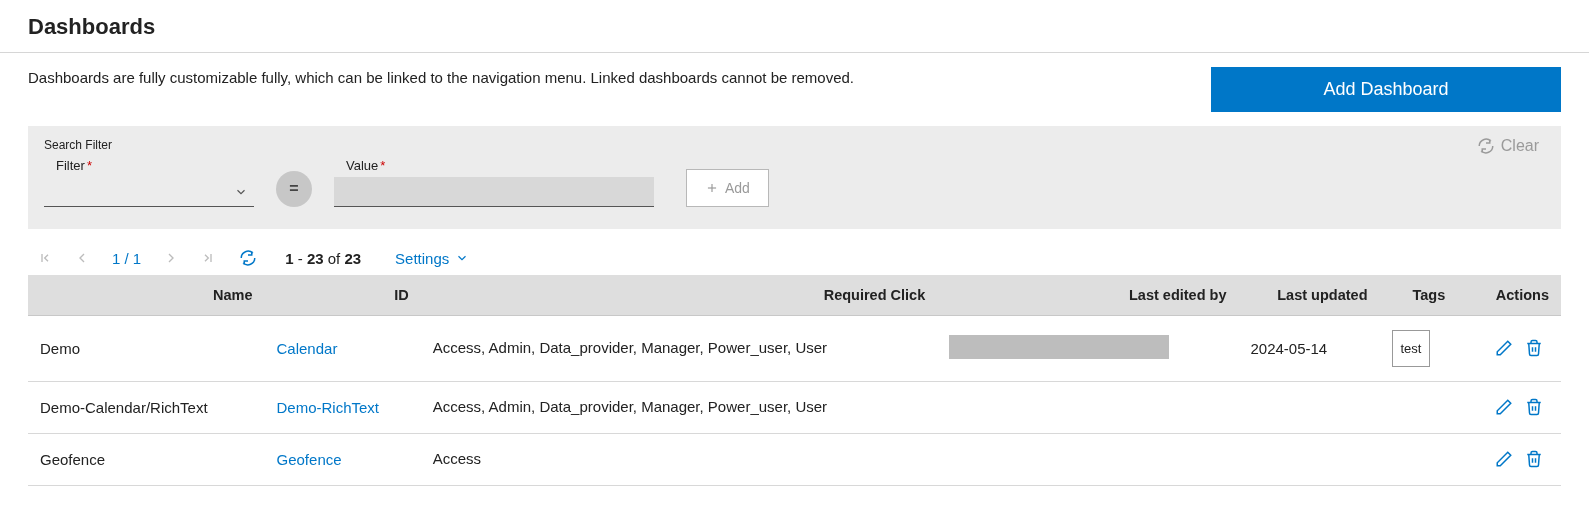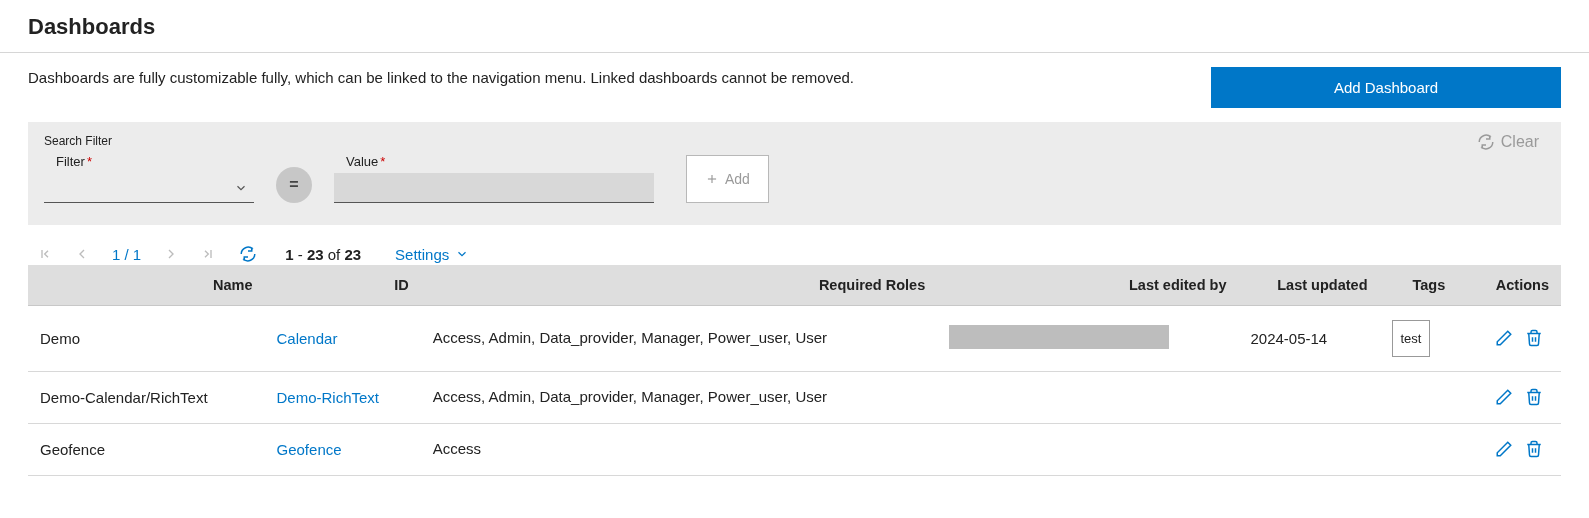--- a/index.html
+++ b/index.html
@@ -23,21 +23,21 @@
     align-items: flex-start;
     margin-bottom: 14px;
   }
   .intro-text { max-width: 1000px; line-height: 1.5; font-size: 15px; }
   .link { color: #0077c8; text-decoration: none; cursor: pointer; }
   .add-btn {
     background: #0077c8;
     color: #fff;
     border: none;
     padding: 12px 60px;
-    font-size: 15px;
+    font-size: 18px;
     cursor: pointer;
     white-space: nowrap;
     min-width: 350px;
     text-align: center;
   }
   .filter-panel {
     background: #ececec;
     padding: 12px 16px 22px 16px;
     margin-bottom: 10px;
     position: relative;
@@ -69,42 +69,42 @@
   }
   .value-input {
     width: 320px; height: 30px;
     border: none; border-bottom: 1px solid #555;
     background: #d8d8d8;
     font-size: 14px;
     padding: 4px 8px;
   }
   .add-filter-btn {
     margin-left: 10px;
-    height: 48px;
+    height: 38px;
     padding: 0 18px;
     border: 1px solid #b8b8b8;
     background: #fff;
     color: #9a9a9a;
     display: flex; align-items: center; gap: 6px;
     cursor: pointer;
     font-size: 14px;
   }
   .clear-btn {
     position: absolute;
     right: 16px; top: 10px;
     background: none;
     border: none;
     color: #9a9a9a;
     display: flex; align-items: flex-end; gap: 6px;
     font-size: 16px;
     cursor: pointer;
   }
   .pager-row {
     display: flex; align-items: center; gap: 14px;
-    padding: 8px 4px 0 4px;
+    padding: 8px 4px 6px 4px;
     font-size: 15px;
   }
   .pager-btn {
     background: none; border: none; cursor: pointer;
     color: #9a9a9a; padding: 2px 4px;
     display: flex; align-items: center;
   }
   .pager-btn.active { color: #0077c8; }
   .pager-page { color: #0077c8; font-weight: 400; margin: 0 4px; }
   .pager-range { margin-left: 10px; text-align: center; }
@@ -253,21 +253,21 @@
           </svg>
       </span>
     </span>
   </div>
 
   <table class="data">
     <thead>
       <tr>
         <th>Name</th>
         <th>ID</th>
-        <th>Required Roles</th>
+        <th>Required Click</th>
         <th>Last edited by</th>
         <th>Last updated</th>
         <th>Tags</th>
         <th style="text-align:right">Actions</th>
       </tr>
     </thead>
     <tbody id="tbody">
         <tr>
           <td>Demo</td>
           <td><a class="link">Calendar</a></td>

